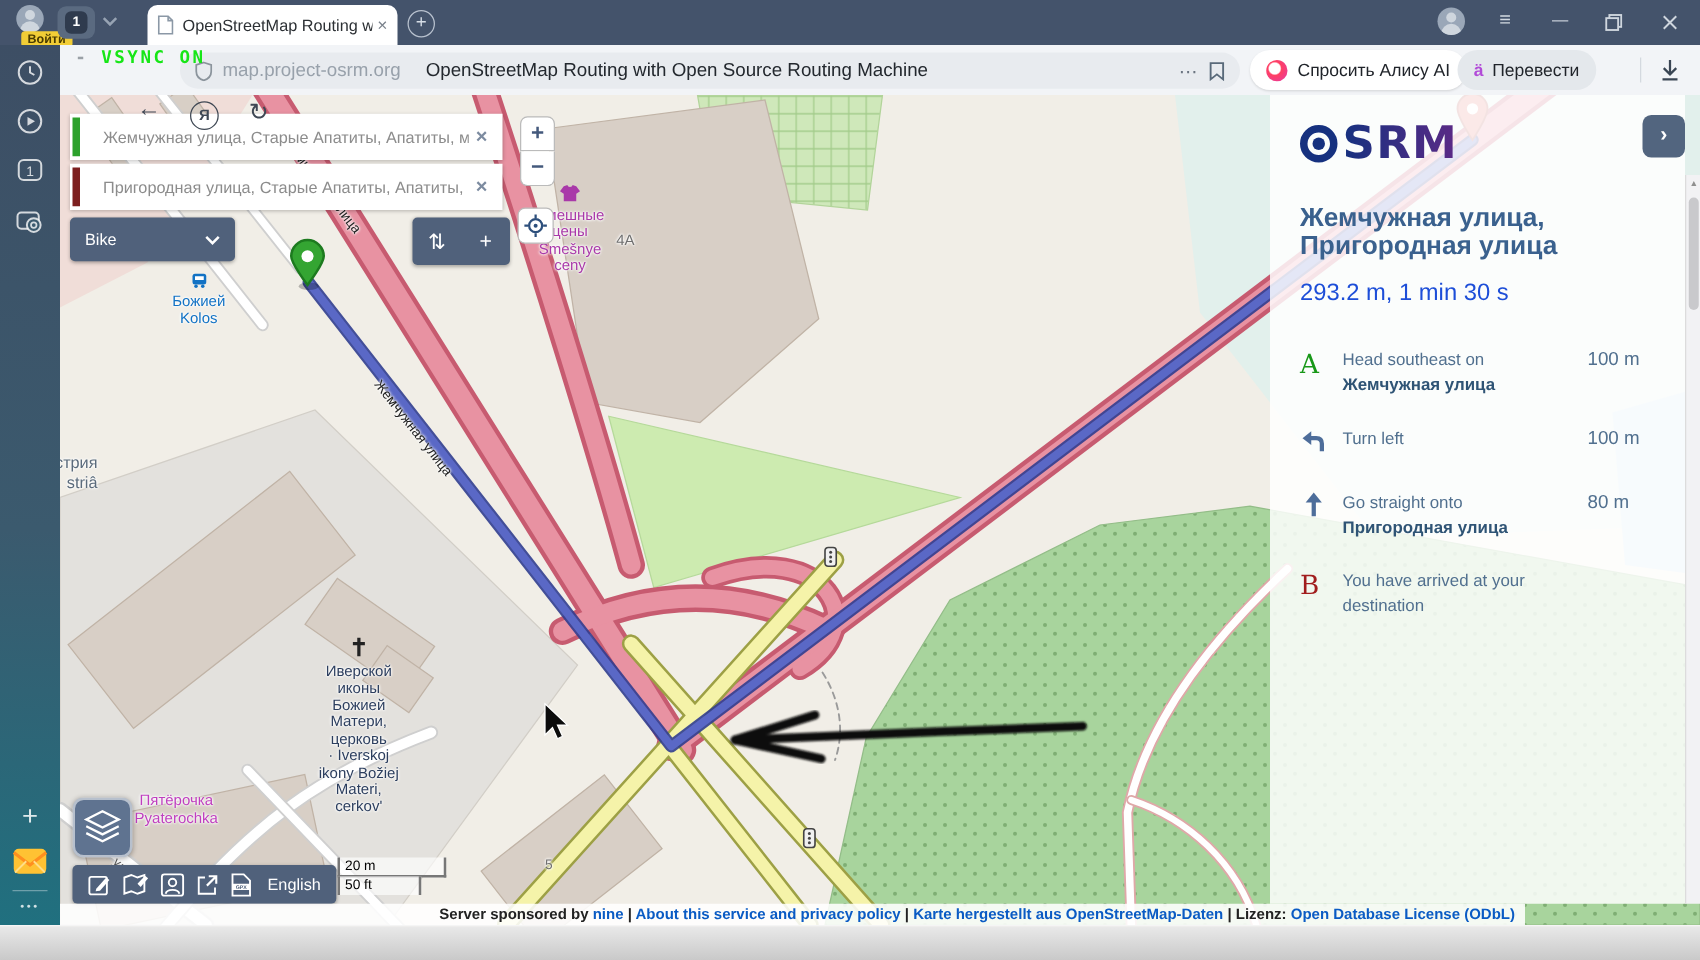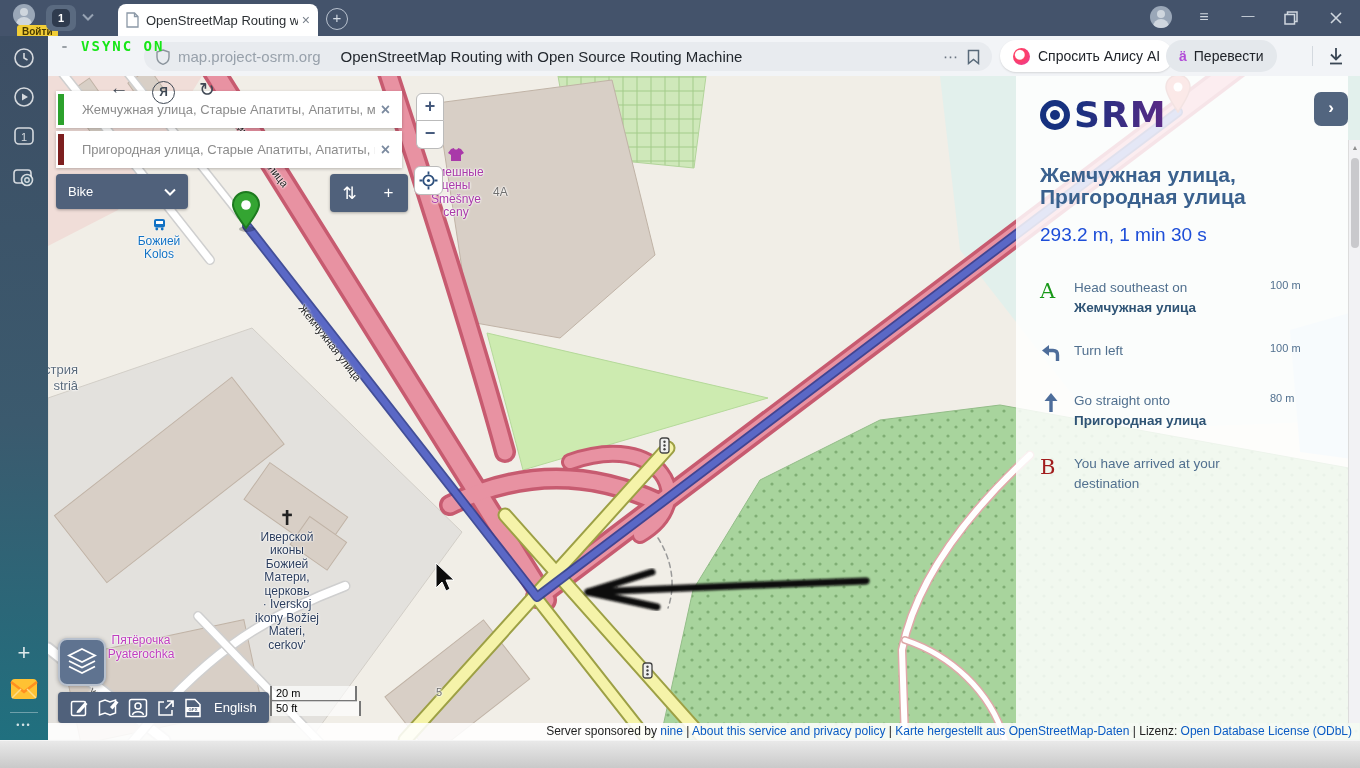--- a/index.html
+++ b/index.html
@@ -74,49 +74,49 @@
   .zoom-btn{left:416px;width:28px;height:28px;background:#fff;border:1px solid #bbb;box-sizing:border-box;color:#44597c;font-size:18px;font-weight:bold;text-align:center;line-height:25px;}
   #zoom-in{top:93px;border-radius:6px 6px 0 0;}
   #zoom-out{top:121px;border-radius:0 0 6px 6px;border-top:none;}
   #locate-btn{left:414px;top:166px;width:29px;height:29px;background:#fff;border:1px solid #bbb;border-radius:6px;box-sizing:border-box;display:flex;align-items:center;justify-content:center;}
   #layers-btn{left:58px;top:638px;width:48px;height:48px;background:#5f7390;border:2px solid rgba(255,255,255,.55);border-radius:9px;box-sizing:border-box;display:flex;align-items:center;justify-content:center;box-shadow:0 1px 4px rgba(0,0,0,.3);}
   #tools-bar{left:58px;top:692px;height:31px;background:#50617b;border-radius:4px;display:flex;align-items:center;padding:0 12px 0 8px;box-shadow:0 1px 3px rgba(0,0,0,.3);}
   .tool-ico{margin:0 4px;}
   #lang-label{color:#fff;font-size:13px;margin-left:8px;}
   .scale-line{left:270px;background:rgba(255,255,255,.65);font-size:11px;color:#000;box-sizing:border-box;padding:1px 4px;}
   #scale-m{top:686px;width:87px;border:2px solid #777;border-top:none;}
-  #scale-ft{top:701px;width:91px;border:2px solid #777;border-top:none;border-bottom:none;height:15px;}
+  #scale-ft{top:701px;width:67px;border:2px solid #777;border-top:none;border-bottom:none;height:15px;}
 
   
   #panel{left:1016px;top:76px;width:332px;height:647px;background:rgba(255,255,255,.84);box-sizing:border-box;}
   #osrm-logo{position:absolute;left:24px;top:18px;display:flex;align-items:center;}
   #logo-o{width:30px;height:30px;border:6px solid #16317f;border-radius:50%;box-sizing:border-box;position:relative;}
   #logo-o::after{content:"";position:absolute;left:4px;top:4px;width:10px;height:10px;border-radius:50%;background:#16317f;}
   #logo-srm{font-size:36px;font-weight:700;letter-spacing:1px;margin-left:4px;font-family:"DejaVu Sans",sans-serif;
     background:linear-gradient(90deg,#16317f,#5b2a86);-webkit-background-clip:text;background-clip:text;color:transparent;}
   #panel-expand{position:absolute;left:298px;top:16px;width:34px;height:34px;background:#52657f;border-radius:7px;color:#fff;font-size:17px;font-weight:bold;text-align:center;line-height:32px;}
   #route-title{position:absolute;left:24px;top:88px;width:280px;font-size:21px;font-weight:bold;color:#3a618e;line-height:22px;}
   #route-stats{position:absolute;left:24px;top:148px;font-size:19px;color:#1d4ed8;}
   #steps{position:absolute;left:24px;top:202px;width:290px;}
   .step{display:flex;margin-bottom:23px;}
   .step-icon{width:34px;flex:none;padding-top:1px;}
   .badge{font-family:"DejaVu Serif",serif;font-size:21px;}
   .badge-a{color:#189818;}
   .badge-b{color:#a11d1d;}
   .step-text{flex:1;font-size:13.5px;color:#51708f;line-height:20px;}
   .step-text b{display:block;color:#2f5475;}
-  .step-dist{width:60px;flex:none;font-size:11px;color:#51708f;padding-top:1px;}
+  .step-dist{width:60px;flex:none;font-size:15px;color:#51708f;padding-top:1px;}
 
   
   #scrollbar{left:1348px;top:140px;width:12px;height:583px;background:#f2f2f4;border-left:1px solid #dcdcdc;box-sizing:border-box;}
   #scroll-arrow{position:absolute;left:0;top:4px;width:12px;text-align:center;color:#8f8f8f;font-size:7px;}
   #scroll-thumb{position:absolute;left:2px;top:18px;width:8px;height:90px;background:#c9c9cc;border-radius:4px;}
 
   
-  #footer{left:48px;top:723px;width:1312px;height:17px;background:rgba(255,255,255,.88);font-size:12px;color:#222;text-align:right;padding:1px 8px 0 0;box-sizing:border-box;white-space:nowrap;}
+  #footer{left:48px;top:723px;width:1172px;height:17px;background:rgba(255,255,255,.88);font-size:12px;color:#222;text-align:right;padding:1px 8px 0 0;box-sizing:border-box;white-space:nowrap;font-weight:bold;}
   #footer a{color:#0a5bc4;text-decoration:none;}
 
   
   #taskbar{left:0;top:740px;width:1360px;height:28px;background:linear-gradient(180deg,#e9e9e9,#c9c9c9);border-top:1px solid #f5f5f5;box-sizing:border-box;}
 
   #cursor{left:433px;top:562px;pointer-events:none;z-index:99;}
 </style>
 </head>
 <body>
 

